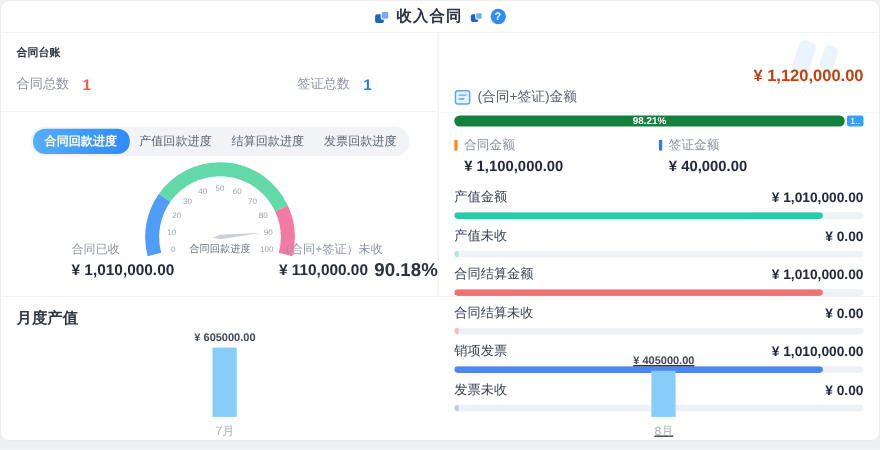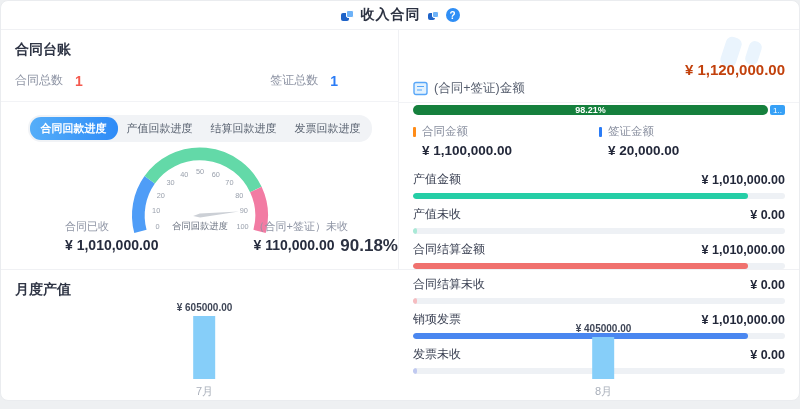--- a/index.html
+++ b/index.html
@@ -17,21 +17,21 @@
   .mini-doc.small .d1 { width:7px; height:7px; }
   .mini-doc.small .d2 { width:7px; height:7px; }
   .help { width:14px; height:14px; border-radius:50%; background:#2f8ef5; color:#fff; font-size:10px; font-weight:bold; display:flex; align-items:center; justify-content:center; cursor:pointer; }
 
   
   .main { display:flex; height:239px; }
   .left { width:398px; border-right:1px solid #f0f1f4; }
   .right { flex:1; padding:0 14px; position:relative; }
 
   .sec-top { height:72px; border-bottom:1px solid #f2f3f6; padding:11px 14px 0; }
-  .panel-title { font-size:14px; font-weight:bold; color:#2f3545; }
+  .panel-title { font-size:10px; font-weight:bold; color:#2f3545; }
   .stats { display:flex; align-items:flex-start; margin-top:13px; }
   .stat { display:flex; align-items:center; gap:12px; }
   .stat + .stat { margin-left:auto; margin-right:46px; }
   .stat-label { font-size:12px; color:#8e94a4; }
   .stat-value { font-size:14px; font-weight:bold; }
 
   
   .tabs-row { display:flex; justify-content:center; margin-top:13px; }
   .tab-group { display:inline-flex; align-items:center; background:#f1f3f6; border-radius:13px; padding:2px; }
   .tab { font-size:11px; color:#5b6472; padding:4px 9px; border-radius:11px; cursor:pointer; white-space:nowrap; }
@@ -185,21 +185,21 @@
               <span class="legend-marker" style="background: rgb(255, 140, 24);"></span>
               <span class="legend-label">合同金额</span>
             </div>
             <div class="legend-value">¥ 1,100,000.00</div>
           </div>
           <div class="legend-item">
             <div class="legend-top">
               <span class="legend-marker" style="background: rgb(43, 124, 246);"></span>
               <span class="legend-label">签证金额</span>
             </div>
-            <div class="legend-value">¥ 20,000.00</div>
+            <div class="legend-value">¥ 40,000.00</div>
           </div>
         </div>
 
       <div class="right-divider"></div>
       <div class="metrics" id="metrics">
           <div class="metric">
             <div class="metric-top">
               <span class="metric-label">产值金额</span>
               <span class="metric-value">¥ 1,010,000.00</span>
             </div>
@@ -257,21 +257,21 @@
   </div>
 
   <div class="bottom">
     <div class="bottom-title">月度产值</div>
     <div class="chart-area" id="chart">
         <div class="bar-group" style="left: 25.5%;">
           <div class="bar-value">¥ 605000.00</div>
           <div class="bar-rect" style="height: 63px; background: rgb(134, 206, 249);"></div>
           <div class="bar-month">7月</div>
         </div>
-        <div class="bar-group" style="left: 75.5%;">
+        <div class="bar-group" style="left: 75.5%; text-decoration: underline;">
           <div class="bar-value">¥ 405000.00</div>
           <div class="bar-rect" style="height: 42px; background: rgb(134, 206, 249);"></div>
           <div class="bar-month">8月</div>
         </div>
       </div>
   </div>
 
 </div>
 
 </body></html>

